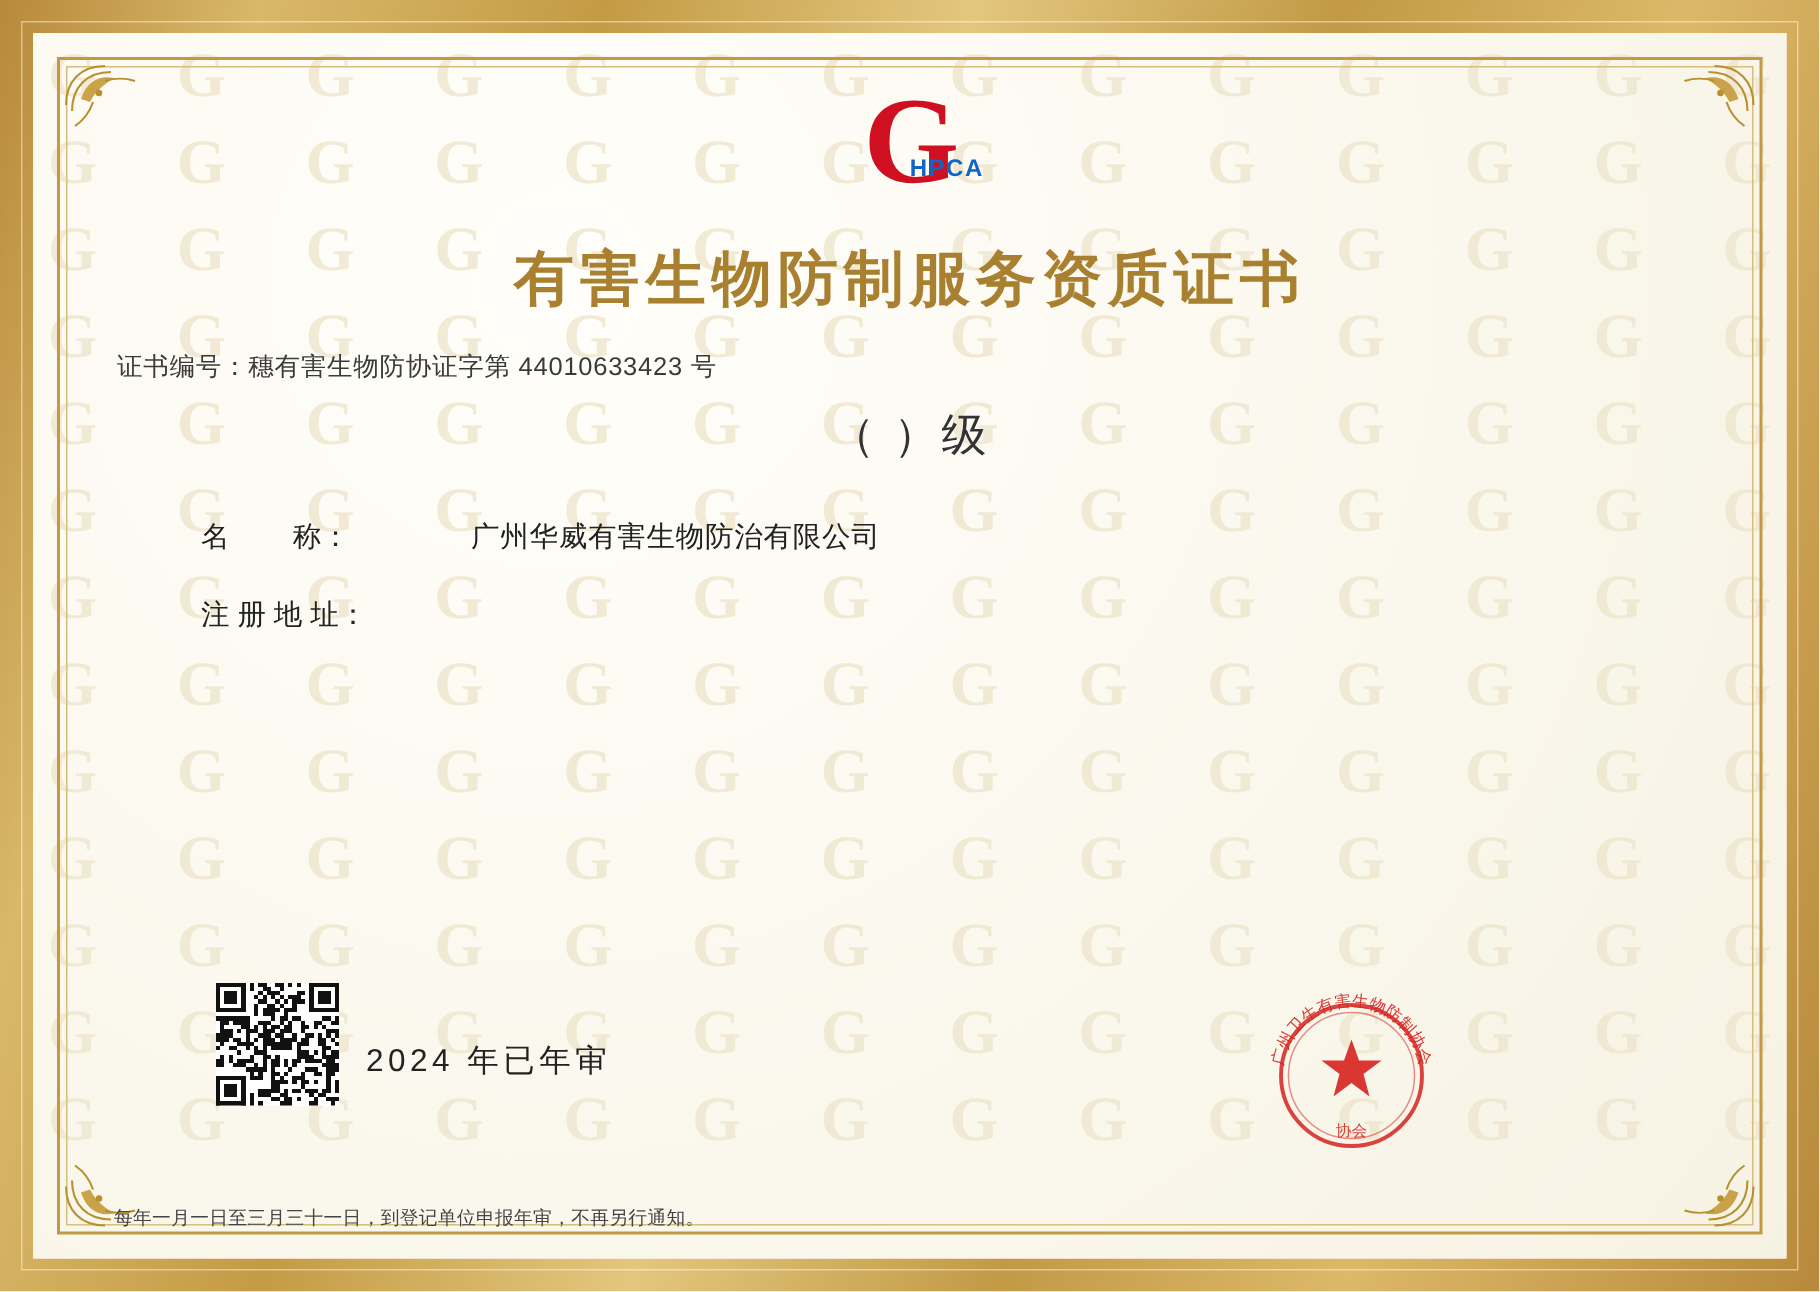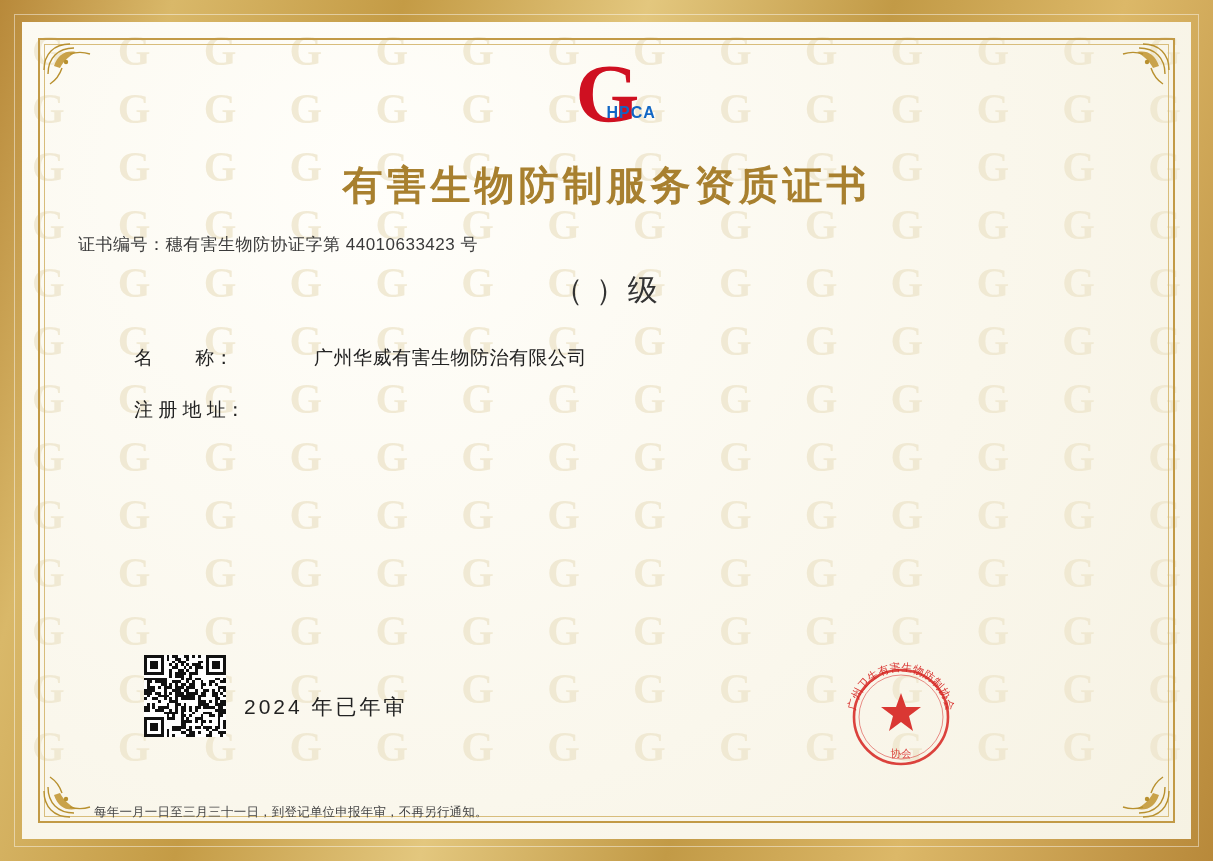--- a/index.html
+++ b/index.html
@@ -181,21 +181,21 @@
 
   .stamp {
     position: absolute;
     right: 170px;
     top: -10px;
     width: 128px; height: 128px;
     pointer-events: none;
   }
   .note {
     position: absolute;
-    left: 72px;
+    left: 54px;
     bottom: 18px;
     font-size: 12.5px;
     color: #444;
     letter-spacing: .2px;
   }
 </style>
 </head>
 <body>
 
 <div id="cert">

